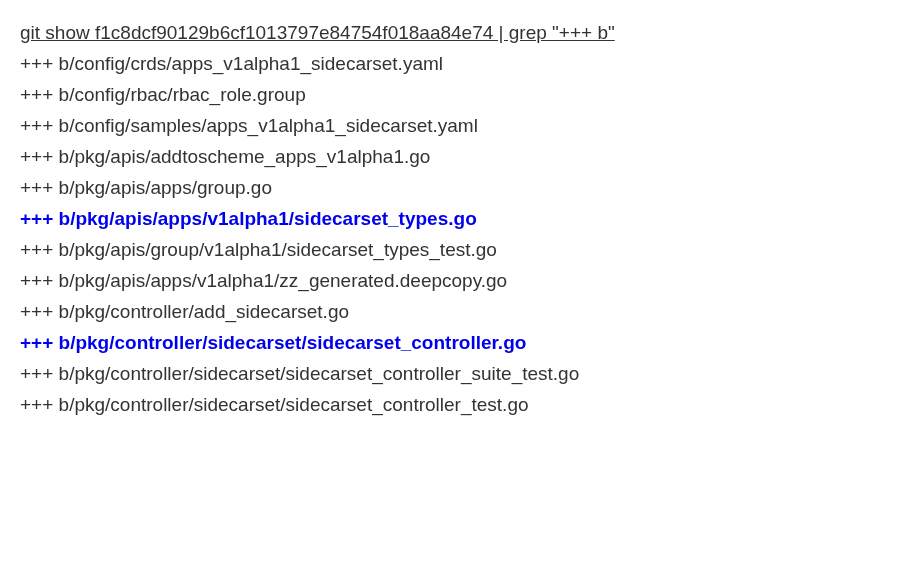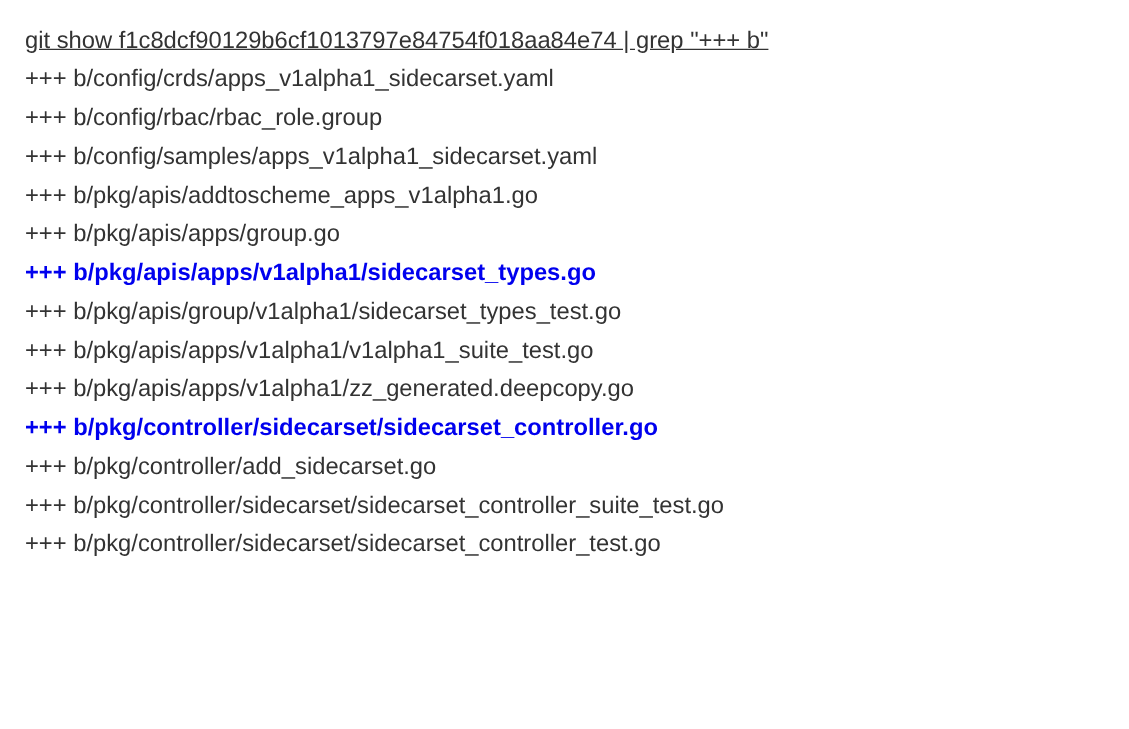--- a/index.html
+++ b/index.html
@@ -30,19 +30,18 @@
 
 <div class="line command">git show f1c8dcf90129b6cf1013797e84754f018aa84e74 | grep "+++ b"</div>
 <div id="output">
     <div class="line">+++ b/config/crds/apps_v1alpha1_sidecarset.yaml</div>
     <div class="line">+++ b/config/rbac/rbac_role.group</div>
     <div class="line">+++ b/config/samples/apps_v1alpha1_sidecarset.yaml</div>
     <div class="line">+++ b/pkg/apis/addtoscheme_apps_v1alpha1.go</div>
     <div class="line">+++ b/pkg/apis/apps/group.go</div>
     <div class="line highlighted">+++ b/pkg/apis/apps/v1alpha1/sidecarset_types.go</div>
     <div class="line">+++ b/pkg/apis/group/v1alpha1/sidecarset_types_test.go</div>
-    <div class="line">+++ b/pkg/apis/apps/v1alpha1/v1alpha1_suite_test.go</div>
     <div class="line">+++ b/pkg/apis/apps/v1alpha1/zz_generated.deepcopy.go</div>
+    <div class="line">+++ b/pkg/controller/add_sidecarset.go</div>
     <div class="line highlighted">+++ b/pkg/controller/sidecarset/sidecarset_controller.go</div>
-    <div class="line">+++ b/pkg/controller/add_sidecarset.go</div>
     <div class="line">+++ b/pkg/controller/sidecarset/sidecarset_controller_suite_test.go</div>
     <div class="line">+++ b/pkg/controller/sidecarset/sidecarset_controller_test.go</div>
   </div>
 
 </body></html>

